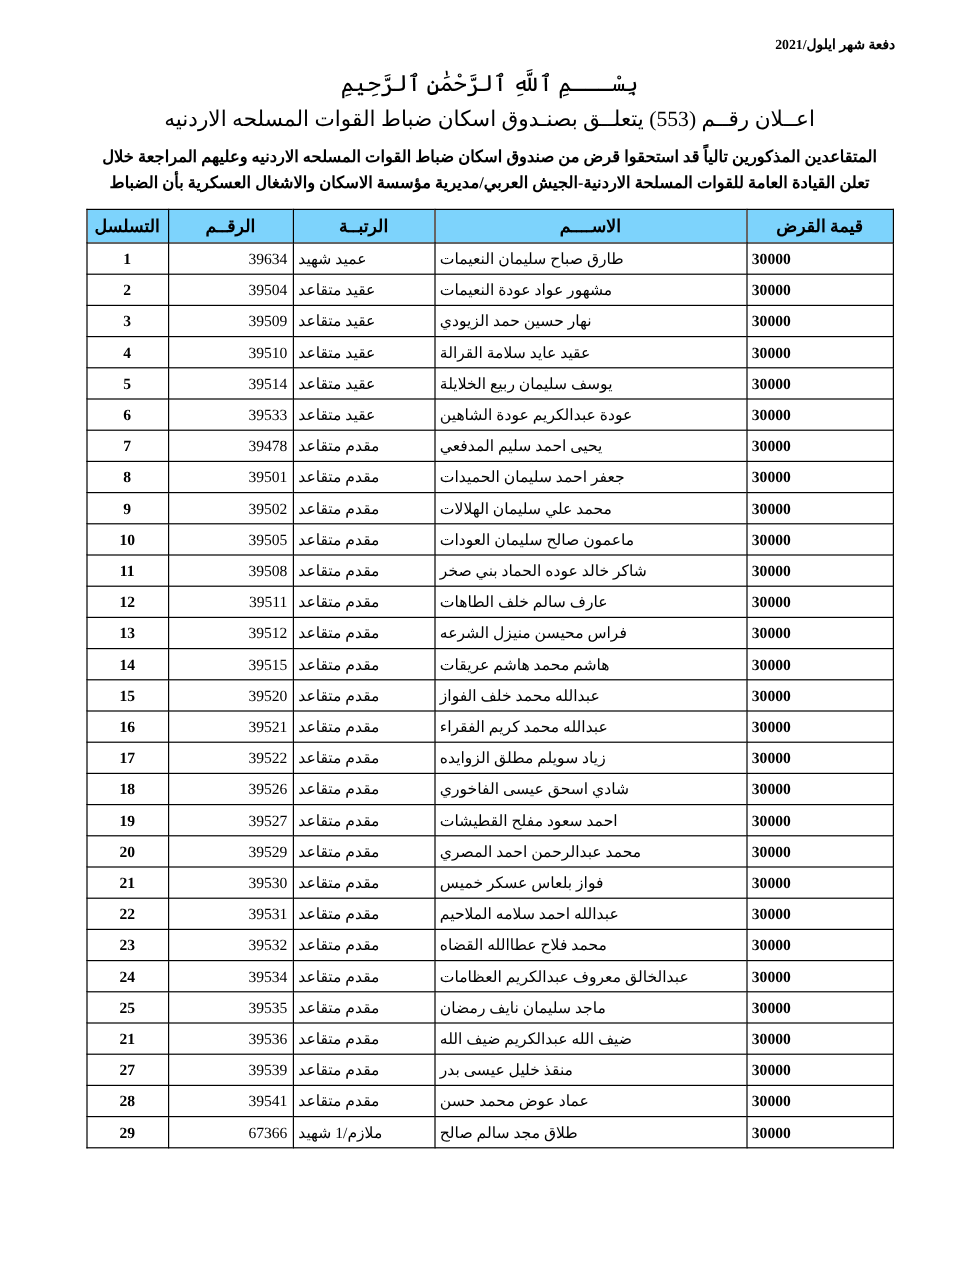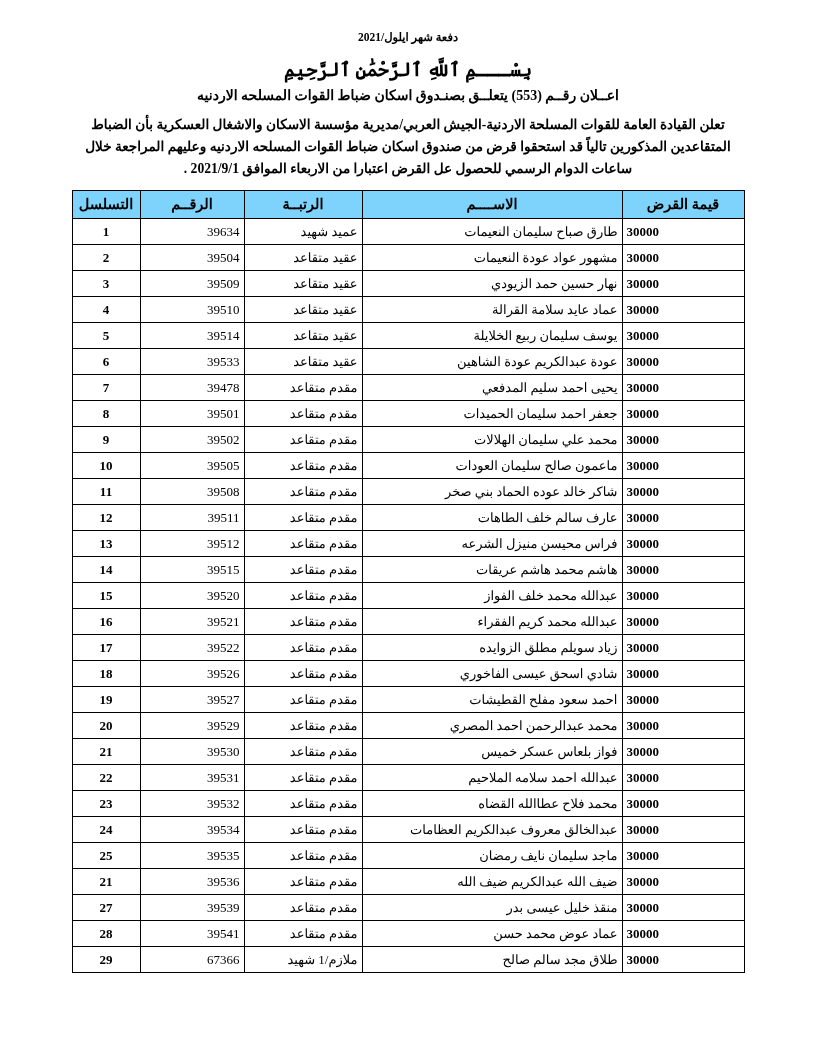--- a/index.html
+++ b/index.html
@@ -15,37 +15,36 @@
     position: relative;
   }
   .page {
     width: 816px;
     height: 1056px;
     box-sizing: border-box;
     padding: 30px 70px 0 70px;
     position: relative;
   }
   .topline {
-    text-align: center;
     font-size: 11.5px;
     font-weight: bold;
     margin-bottom: 14px;
     letter-spacing: 0;
   }
   .basmala {
     text-align: center;
     font-size: 19px;
-    font-weight: bold;
+    font-weight: normal;
     margin: 2px 0 6px 0;
     font-family: "Liberation Serif", "DejaVu Serif", serif;
   }
   .headline {
     text-align: center;
-    font-size: 14px;
-    font-weight: bold;
+    font-size: 18px;
+    font-weight: normal;
     margin: 0 0 10px 0;
     letter-spacing: 0.2px;
   }
   .para {
     font-size: 13.6px;
     font-weight: bold;
     line-height: 1.62;
     text-align: justify;
     text-align-last: center;
     margin: 0 0 4px 0;
@@ -79,39 +78,38 @@
     letter-spacing: 1px;
   }
   col.c-seq { width: 68px; }
   col.c-num { width: 104px; }
   col.c-rank { width: 118px; }
   col.c-name { width: 260px; }
   col.c-loan { width: 122px; }
 
   td.seq { text-align: center; font-weight: bold; font-size: 13.5px; }
   td.num { font-size: 13.5px; }
-  td.rank { text-align: right; font-size: 13px; }
-  td.name { text-align: right; font-size: 13.5px; }
+  td.rank { text-align: left; font-size: 13px; }
+  td.name { text-align: left; font-size: 13.5px; }
   td.loan { text-align: left; font-weight: bold; font-size: 13.5px; }
 </style>
 </head>
 <body>
 
 <div class="page">
 
   <div class="topline">دفعة شهر ايلول/2021</div>
 
   <div class="basmala">بِسْـــمِ ٱللَّهِ ٱلرَّحْمَٰنِ ٱلرَّحِيمِ</div>
 
   <div class="headline">اعــلان رقــم (553) يتعلــق بصنـدوق اسكان ضباط القوات المسلحه الاردنيه</div>
 
   <div class="para">
+    <span class="line">المتقاعدين المذكورين تالياً قد استحقوا قرض من صندوق اسكان ضباط القوات المسلحه الاردنيه وعليهم المراجعة خلال</span>
     <span class="line">تعلن القيادة العامة للقوات المسلحة الاردنية-الجيش العربي/مديرية مؤسسة الاسكان والاشغال العسكرية بأن الضباط</span>
-    <span class="line">المتقاعدين المذكورين تالياً قد استحقوا قرض من صندوق اسكان ضباط القوات المسلحه الاردنيه وعليهم المراجعة خلال</span>
-    <span class="line">ساعات الدوام الرسمي للحصول عل القرض اعتبارا من الاربعاء الموافق 2021/9/1 .</span>
   </div>
 
   <table class="main">
     <colgroup>
       <col class="c-loan">
       <col class="c-name">
       <col class="c-rank">
       <col class="c-num">
       <col class="c-seq">
     </colgroup>
@@ -141,21 +139,21 @@
         </tr>
         <tr>
           <td class="loan">30000</td>
           <td class="name">نهار حسين حمد الزيودي</td>
           <td class="rank">عقيد متقاعد</td>
           <td class="num">39509</td>
           <td class="seq">3</td>
         </tr>
         <tr>
           <td class="loan">30000</td>
-          <td class="name">عماد عايد سلامة القرالة</td>
+          <td class="name">عقيد عايد سلامة القرالة</td>
           <td class="rank">عقيد متقاعد</td>
           <td class="num">39510</td>
           <td class="seq">4</td>
         </tr>
         <tr>
           <td class="loan">30000</td>
           <td class="name">يوسف سليمان ربيع الخلايلة</td>
           <td class="rank">عقيد متقاعد</td>
           <td class="num">39514</td>
           <td class="seq">5</td>

